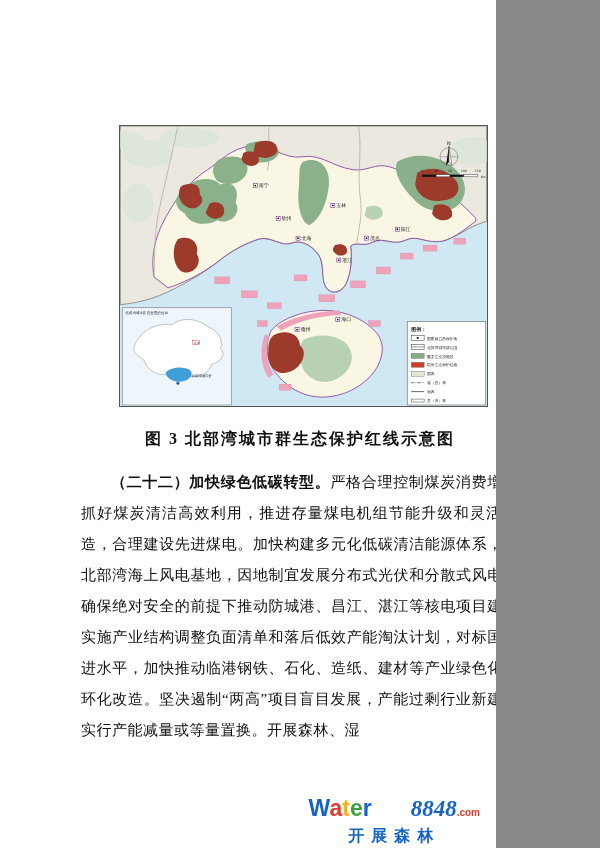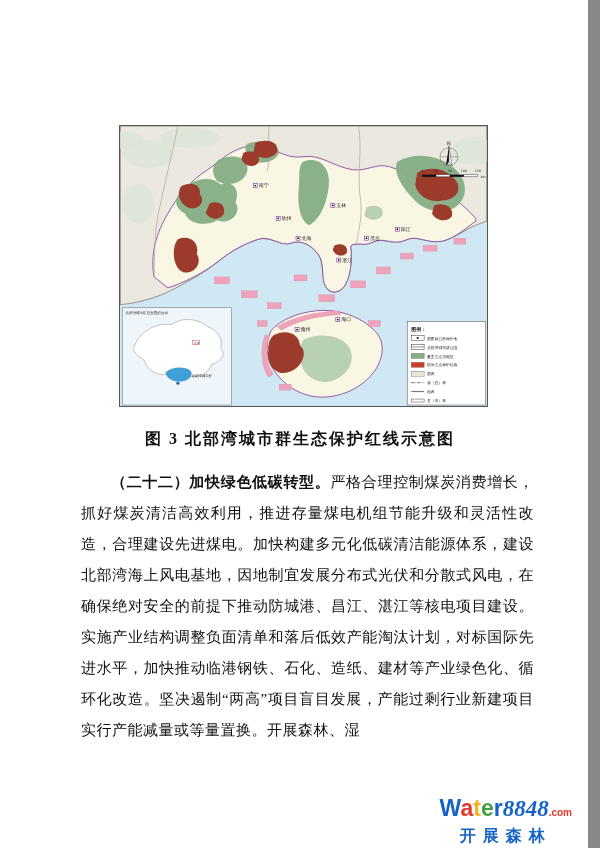--- a/index.html
+++ b/index.html
@@ -1,17 +1,17 @@
 <!DOCTYPE html>
 <html><head>
 <meta charset="utf-8">
 <style>
   html,body{margin:0;padding:0;background:#888;}
   .page{
-    position:relative;width:588px;height:848px;background:#ffffff;
+    position:relative;width:496px;height:848px;background:#ffffff;
     font-family:"Liberation Serif","DejaVu Serif",serif;overflow:hidden;
   }
   
   .map-frame{
     position:absolute;left:119px;top:125px;width:369px;height:282px;
     border:1px solid #555;box-sizing:border-box;background:#cfe8f3;
   }
   .map-frame svg{display:block;width:100%;height:100%;}
   .figcaption{
     position:absolute;left:0;top:429px;width:600px;text-align:center;
@@ -21,21 +21,21 @@
   .body-text{
     position:absolute;left:81px;top:467px;width:453px;
     font-size:15px;line-height:31px;color:#111;
     text-align:justify;text-justify:inter-character;text-indent:2em;
     letter-spacing:0.5px;
   }
   .body-text .lead{font-weight:bold;}
   
   .logo{position:absolute;right:16px;top:797px;text-align:center;}
   .logo-top{font-family:"Liberation Sans","DejaVu Sans",sans-serif;font-weight:bold;font-size:23px;line-height:22px;white-space:nowrap;}
-  .logo-num{font-family:"Liberation Serif",serif;font-style:italic;font-weight:bold;color:#1663c7;}
+  .logo-num{font-family:"Liberation Serif",serif;font-style:italic;font-weight:bold;color:#1663c7;margin-left:39px;}
   .logo-com{font-size:10px;color:#e23a2e;}
   .logo-cn{font-family:"Liberation Sans","DejaVu Sans",sans-serif;font-weight:bold;font-size:16px;color:#1663c7;letter-spacing:7px;margin-top:2px;white-space:nowrap;}
   
   .sea{fill:#cfe8f3;}
   .outland{fill:#eae8df;stroke:#9a9890;stroke-width:1.1;}
   .mtn{fill:#d9e6d7;opacity:.75;}
   .region{fill:#f9f7e3;stroke:#8b47a5;stroke-width:0.9;}
   .greenz{fill:#85ad86;opacity:.95;}
   .greenz2{fill:#a9c7a6;opacity:.8;}
   .redz{fill:#9c3b2b;}

